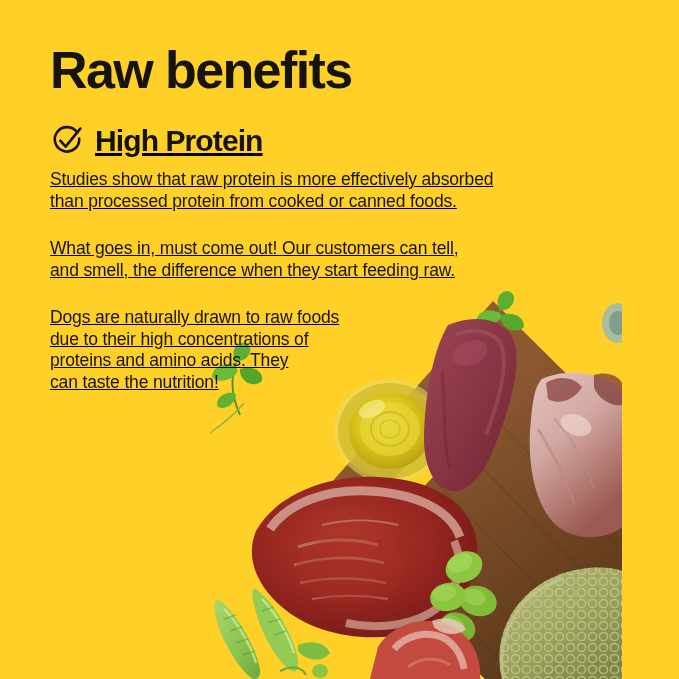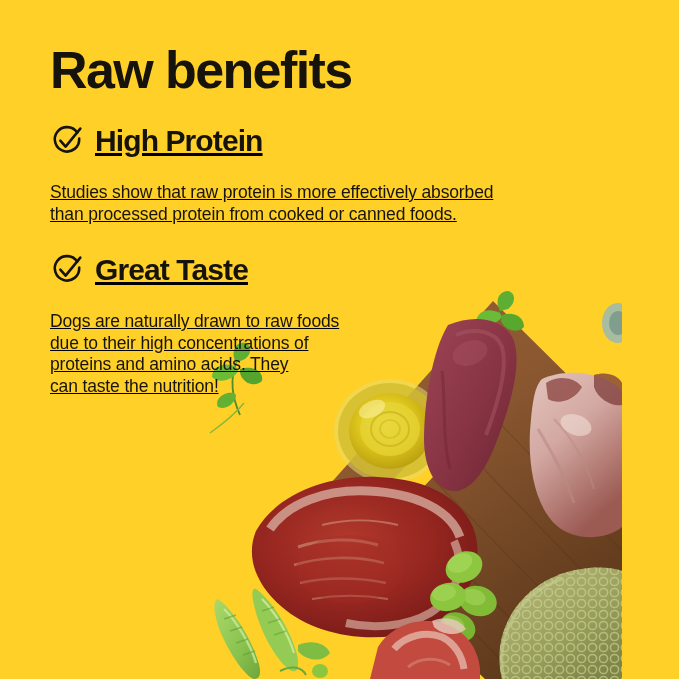--- a/index.html
+++ b/index.html
@@ -75,21 +75,21 @@
     white-space: nowrap;
   }
 
   .benefit-body {
     font-family: "Liberation Sans", sans-serif;
     font-size: 17.5px;
     font-weight: 400;
     color: #18140d;
     line-height: 21.5px;
     letter-spacing: -0.15px;
-    margin-top: 22px;
+    margin-top: 9px;
     white-space: pre-line;
   }
 
   
   .photo {
     position: absolute;
     right: 0;
     bottom: 0;
     width: 420px;
     height: 400px;
@@ -115,32 +115,25 @@
             <path d="M10.3 16.6 L15.6 22.6 L30.3 4.6" stroke="#16120c" stroke-width="2.6" stroke-linecap="round" stroke-linejoin="round" fill="none"></path>
           </svg>
         </span>
         <span class="benefit-title">High Protein</span>
       </div>
       <p class="benefit-body">Studies show that raw protein is more effectively absorbed
 than processed protein from cooked or canned foods.</p>
     </div>
 
     <div class="benefit">
+      <p class="benefit-body">What goes in, must come out! Our customers can tell,
+and smell, the difference when they start feeding raw.</p>
     </div>
 
     <div class="benefit">
-      <div class="benefit-head">
-        <span class="check-icon">
-          <svg width="34" height="34" viewBox="0 0 34 34" fill="none" xmlns="http://www.w3.org/2000/svg">
-            <path d="M27.2 8.6 A12.2 12.2 0 1 0 29.2 14.6" stroke="#16120c" stroke-width="2.6" stroke-linecap="round" fill="none"></path>
-            <path d="M10.3 16.6 L15.6 22.6 L30.3 4.6" stroke="#16120c" stroke-width="2.6" stroke-linecap="round" stroke-linejoin="round" fill="none"></path>
-          </svg>
-        </span>
-        <span class="benefit-title">Great Taste</span>
-      </div>
       <p class="benefit-body">Dogs are naturally drawn to raw foods
 due to their high concentrations of
 proteins and amino acids. They
 can taste the nutrition!</p>
     </div>
 
   </div>
 
   <div class="photo">
     <svg width="420" height="400" viewBox="0 0 420 400" xmlns="http://www.w3.org/2000/svg">

